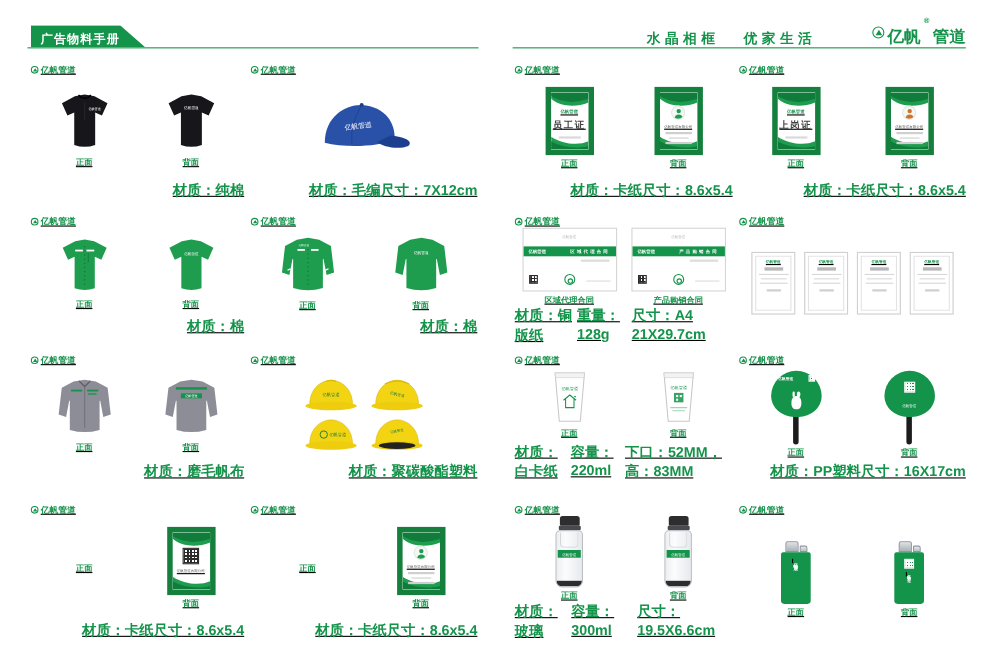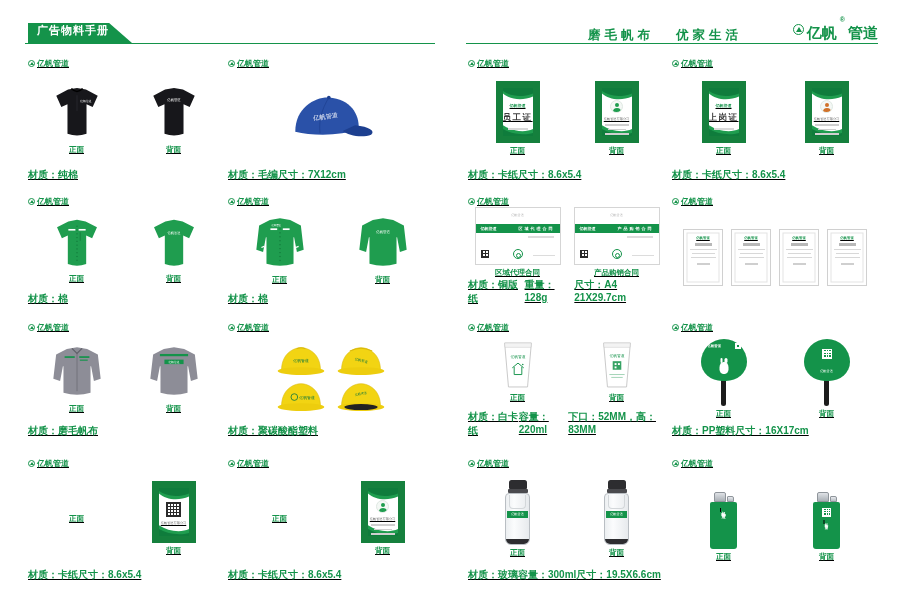--- a/index.html
+++ b/index.html
@@ -1,21 +1,21 @@
 <!DOCTYPE html>
 <html><head>
 <meta charset="utf-8">
 <style>
   * { margin:0; padding:0; box-sizing:border-box; }
   html,body { width:900px; height:600px; background:#fff; font-family:"Liberation Sans", sans-serif; overflow:hidden; }
   .page { position:relative; width:900px; height:600px; background:#fff; }
 
   
   .banner { position:absolute; left:28px; top:23px; width:104px; height:20px; background:#14934a;
-            color:#fff; font-weight:bold; font-size:11px; letter-spacing:1px; display:flex; align-items:flex-start;
+            color:#fff; font-weight:bold; font-size:11px; letter-spacing:1px; display:flex; align-items:flex-end;
             padding-left:9px; clip-path:polygon(0 0,78% 0,100% 100%,0 100%); }
   .rule { position:absolute; top:43px; height:0; border-top:1.5px solid #14934a; }
   .rule-left { left:25px; width:410px; }
   .rule-right { left:466px; width:412px; }
   .slogan { position:absolute; left:588px; top:27px; color:#14934a; font-weight:bold; font-size:12.5px;
             letter-spacing:4px; display:flex; gap:22px; }
   .brand-top { position:absolute; right:22px; top:24px; display:flex; align-items:flex-start; gap:3px;
                color:#14934a; font-weight:bold; font-size:15px; }
   .brand-top sup { font-size:7px; margin-top:-8px; }
   .logo-mark { display:inline-block; width:11px; height:11px; border:1.6px solid #14934a; border-radius:50%; position:relative; flex:0 0 auto; }
@@ -23,24 +23,24 @@
                        border-right:3px solid transparent; border-bottom:5px solid #14934a; }
 
   
   .cell { position:absolute; display:flex; flex-direction:column;text-decoration:underline; }
   .cell-logo { display:flex; align-items:center; gap:2px; color:#14934a; font-weight:bold; font-size:8px; }
   .cell-logo .logo-mark { width:7px; height:7px; border-width:1px; }
   .cell-logo .logo-mark::before { left:1px; top:1px; border-left-width:2px; border-right-width:2px; border-bottom-width:3px; }
   .products { flex:1; display:flex; align-items:center; justify-content:center; }
   .p-col { display:flex; flex-direction:column; align-items:center; justify-content:flex-end; width:50%; gap:3px; }
   .caption { color:#14934a; font-size:7.5px; font-weight:bold; }
-  .footer { display:flex; justify-content:flex-start; color:#14934a; font-size:10px; font-weight:bold; padding-bottom:2px; }
+  .footer { display:flex; justify-content:flex-end; color:#14934a; font-size:13px; font-weight:bold; padding-bottom:2px; }
 
   
-  .idcard { width:44px; height:62px; background:#fff; border:7px solid #15803d; position:relative; overflow:hidden;
+  .idcard { width:44px; height:62px; background:#fff; border:5px solid #15803d; position:relative; overflow:hidden;
             display:flex; flex-direction:column; align-items:center; }
   .idcard svg.deco { position:absolute; inset:0; width:100%; height:100%; }
   .card-brand { margin-top:15px; font-size:4px; color:#14934a; font-weight:bold; z-index:1; }
   .card-title { margin-top:4px; font-size:8.5px; letter-spacing:1.5px; color:#3c3c3c; font-weight:bold; z-index:1; }
   .card-sub { margin-top:4px; width:20px; height:2px; background:#d9d9d9; z-index:1; }
   .card-qr { margin-top:14px; width:15px; height:15px; z-index:1; }
   .card-company { margin-top:4px; font-size:3.2px; color:#555; z-index:1; white-space:nowrap; }
   .figure { margin-top:12px; width:13px; height:13px; border-radius:50%; background:#f4f8f5; border:1px solid #dfe8e2;
             position:relative; overflow:hidden; z-index:1; }
   .figure::before { content:""; position:absolute; top:2px; left:4.2px; width:4px; height:4px; border-radius:50%; background:var(--fig,#1f9d4f); }
@@ -117,21 +117,21 @@
 <body>
 
 <div class="page">
 
   <div class="banner">
       <span>广告物料手册</span>
     </div>
   <div class="rule rule-left"></div>
   <div class="rule rule-right"></div>
   <div class="slogan">
-    <span>磨毛帆布</span>
+    <span>水晶相框</span>
     <span>优家生活</span>
   </div>
   <div class="brand-top">
     <span class="logo-mark"></span>
     <span>亿帆</span>
       <sup>®</sup>
       <span>管道</span>
   </div>
 
   <div class="cell" style="left:28px;top:58px;width:194px;height:126px">

